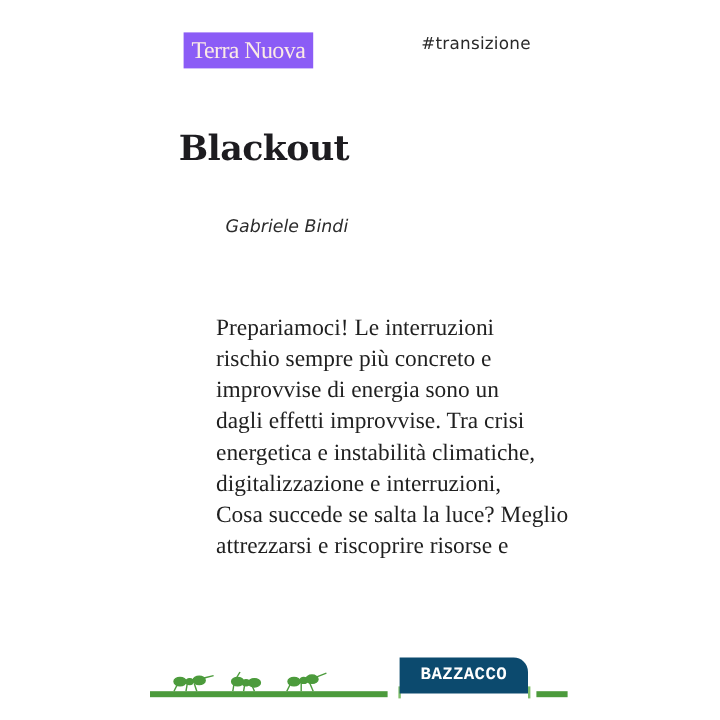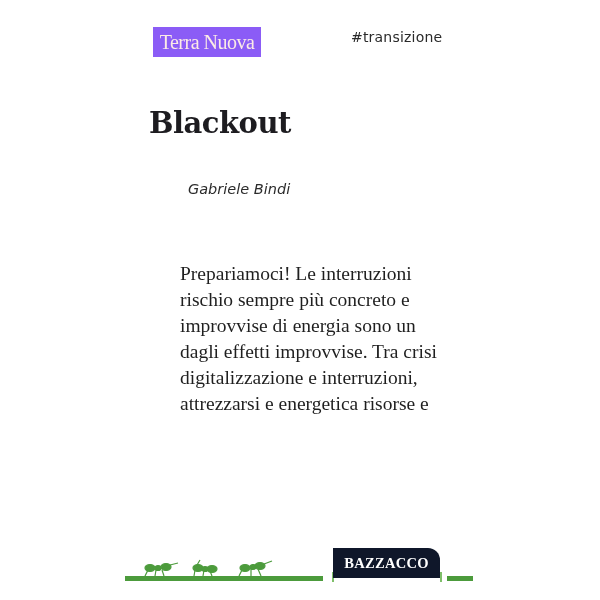--- a/index.html
+++ b/index.html
@@ -29,41 +29,43 @@
     }
     .body div { white-space: nowrap; }
     .gline {
       position: absolute; height: 5px; background: #4c9b3c;
     }
     .gline.left { left: 125px; top: 576px; width: 198px; }
     .gline.right { left: 447px; top: 576px; width: 26px; }
     .ants { position: absolute; left: 140px; top: 558px; width: 140px; height: 20px; }
     .publisher {
       position: absolute; left: 333px; top: 548px; width: 107px; height: 30px;
-      background: #0f172a; border-radius: 0 12px 0 0; color: #ffffff;
+      background: #0c4a6e; border-radius: 0 12px 0 0; color: #ffffff;
       display: flex; align-items: center; justify-content: center;
-      font-family: Liberation Serif, serif; font-weight: bold; font-size: 14.5px; letter-spacing: 0.3px;
+      font-family: Liberation Mono, monospace; font-weight: bold; font-size: 14.5px; letter-spacing: 0.3px;
     }
     .tick { position: absolute; width: 2px; height: 10px; background: #7fbf6a; top: 572px; }
   </style>
 </head>
 <body>
 
 <div class="logo">Terra Nuova</div>
 <div class="tag">#transizione</div>
 <div class="title">Blackout</div>
 <div class="author">Gabriele Bindi</div>
 
 <div class="body">
   <div>Prepariamoci! Le interruzioni</div>
   <div>rischio sempre più concreto e</div>
   <div>improvvise di energia sono un</div>
   <div>dagli effetti improvvise. Tra crisi</div>
+  <div>energetica e instabilità climatiche,</div>
   <div>digitalizzazione e interruzioni,</div>
-  <div>attrezzarsi e energetica risorse e</div>
+  <div>Cosa succede se salta la luce? Meglio</div>
+  <div>attrezzarsi e riscoprire risorse e</div>
 </div>
 
 <svg class="ants" viewBox="0 0 140 20">
   <g fill="#4c9b3c" stroke="#4c9b3c" stroke-width="1.2">
     <ellipse cx="10" cy="10" rx="5" ry="3.5"></ellipse>
       <ellipse cx="18" cy="10" rx="3" ry="2.5"></ellipse>
       <ellipse cx="26" cy="9" rx="5" ry="3.5"></ellipse>
     <line x1="8" y1="12" x2="5" y2="18"></line>
       <line x1="16" y1="12" x2="15" y2="18"></line>
       <line x1="22" y1="12" x2="24" y2="18"></line>

